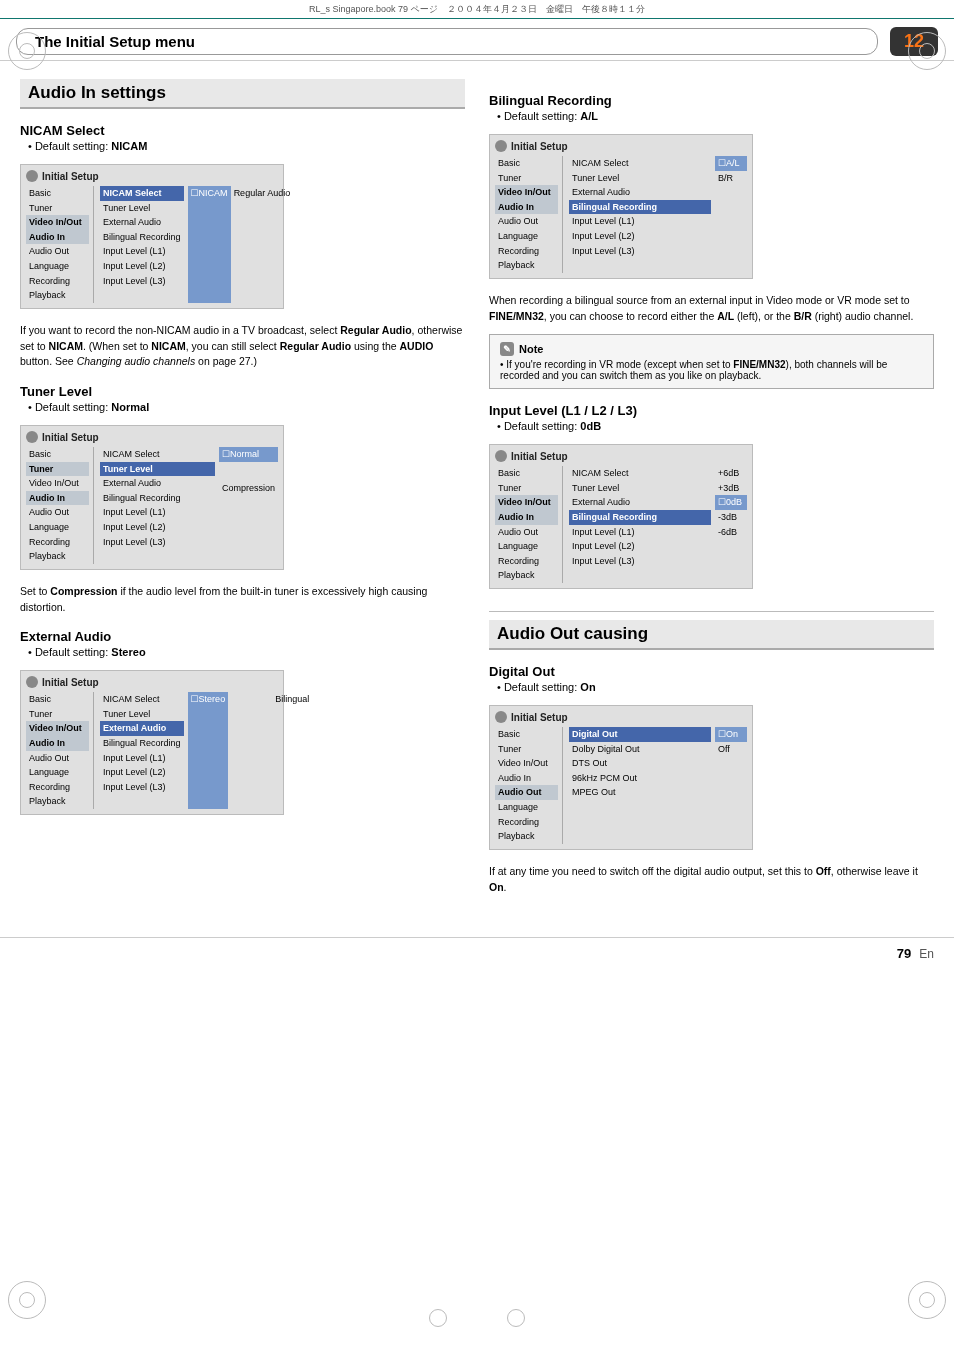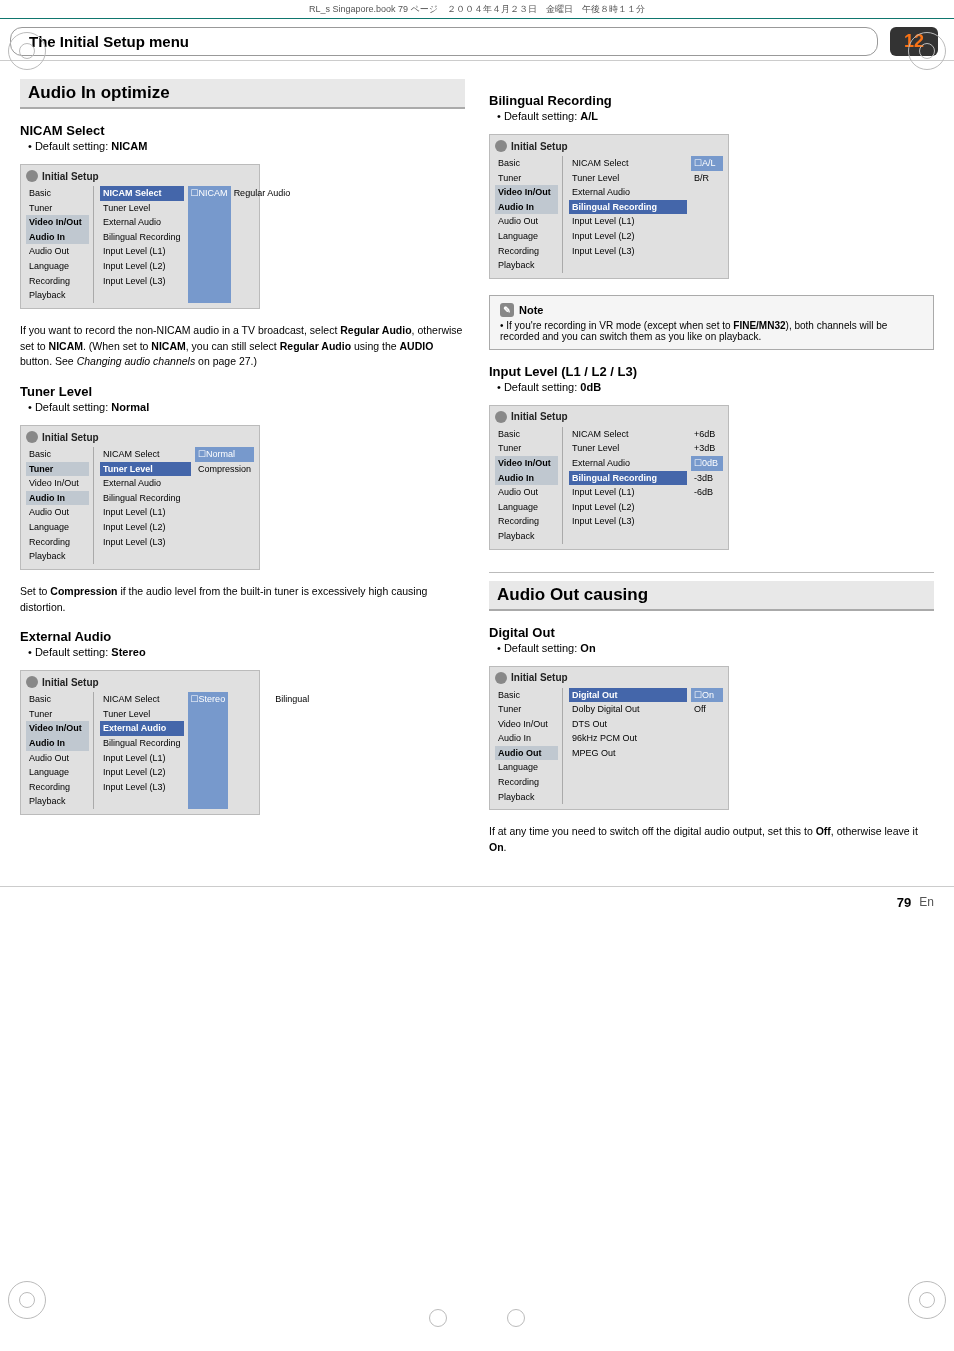--- a/index.html
+++ b/index.html
@@ -17,22 +17,23 @@
       width: 954px;
       min-height: 1351px;
       background: #fff;
       padding: 0;
       position: relative;
     }
 
     
     .header-bar {
       display: flex;
+      align-items: center;
       justify-content: space-between;
-      padding: 8px 16px 4px 10px;
+      padding: 8px 16px 4px 16px;
       border-bottom: 1px solid #ccc;
       background: #fff;
     }
     .header-title-box {
       display: flex;
       align-items: center;
       border: 1.5px solid #999;
       border-radius: 12px;
       padding: 4px 18px;
       font-size: 15px;
@@ -102,21 +103,21 @@
       font-weight: bold;
     }
 
     
     .setup-menu {
       border: 1px solid #bbb;
       background: #e0e0e0;
       margin: 6px 0 8px 0;
       display: inline-block;
       min-width: 200px;
-      width: 240px;
+      width: 264px;
       font-size: 9.5px;
       padding: 5px;
       position: relative;
     }
     .setup-menu-title {
       display: flex;
       align-items: center;
       gap: 4px;
       font-size: 10px;
       font-weight: bold;
@@ -221,21 +222,21 @@
       border-top: 1.5px solid #bbb;
       margin: 14px 0 8px 0;
     }
 
     
     .footer {
       display: flex;
       justify-content: space-between;
       align-items: center;
       padding: 8px 20px 8px 20px;
-      margin-top: 10px;
+      margin-top: 22px;
       border-top: 1px solid #ccc;
     }
     .footer-page {
       font-size: 13px;
       font-weight: bold;
     }
     .footer-lang {
       font-size: 12px;
       color: #555;
     }
@@ -301,21 +302,21 @@
     <div class="header-chapter">
       <span>12</span>
     </div>
   </div>
 
   <div class="main-content">
 
     <div class="left-col">
 
       <div class="section-heading">
-        <span>Audio In optimize</span>
+        <span>Audio In settings</span>
       </div>
 
       <div>
         <div class="subsection-heading">
           <span>NICAM Select</span>
         </div>
         <div class="default-setting">
           • <span>Default setting:</span> <b>NICAM</b>
         </div>
         
@@ -380,21 +381,21 @@
             </div>
             <div class="setup-menu-right">
               <div class="option-item">NICAM Select</div>
               <div class="option-item selected">Tuner Level</div>
               <div class="option-item">External Audio</div>
               <div class="option-item">Bilingual Recording</div>
               <div class="option-item">Input Level (L1)</div>
               <div class="option-item">Input Level (L2)</div>
               <div class="option-item">Input Level (L3)</div>
             </div>
-            <div style="display:flex;flex-direction:column;padding-left:4px;min-width:60px;">
+            <div style="display:flex;flex-direction:column;padding-left:4px;min-width:60px;gap:19px;">
               <div class="option-item active">☐Normal</div>
               <div class="option-item">Compression</div>
             </div>
           </div>
         </div>
         <div class="body-text">
           Set to <b>Compression</b> if the audio level from the built-in tuner is excessively high causing distortion.
         </div>
       </div>
 
@@ -473,20 +474,23 @@
               <div class="option-item">Input Level (L1)</div>
               <div class="option-item">Input Level (L2)</div>
               <div class="option-item">Input Level (L3)</div>
             </div>
             <div style="display:flex;flex-direction:column;padding-left:4px;min-width:36px;">
               <div class="option-item active">☐A/L</div>
               <div class="option-item">B/R</div>
             </div>
           </div>
         </div>
+        <div class="body-text">
+          When recording a bilingual source from an external input in Video mode or VR mode set to <b>FINE/MN32</b>, you can choose to record either the <b>A/L</b> (left), or the <b>B/R</b> (right) audio channel.
+        </div>
         
         <div class="note-box">
           <div class="note-title">
             <span class="note-icon">✎</span>
             <span>Note</span>
           </div>
           <div>
             • If you're recording in VR mode (except when set to <b>FINE/MN32</b>), both channels will be recorded and you can switch them as you like on playback.
           </div>
         </div>

